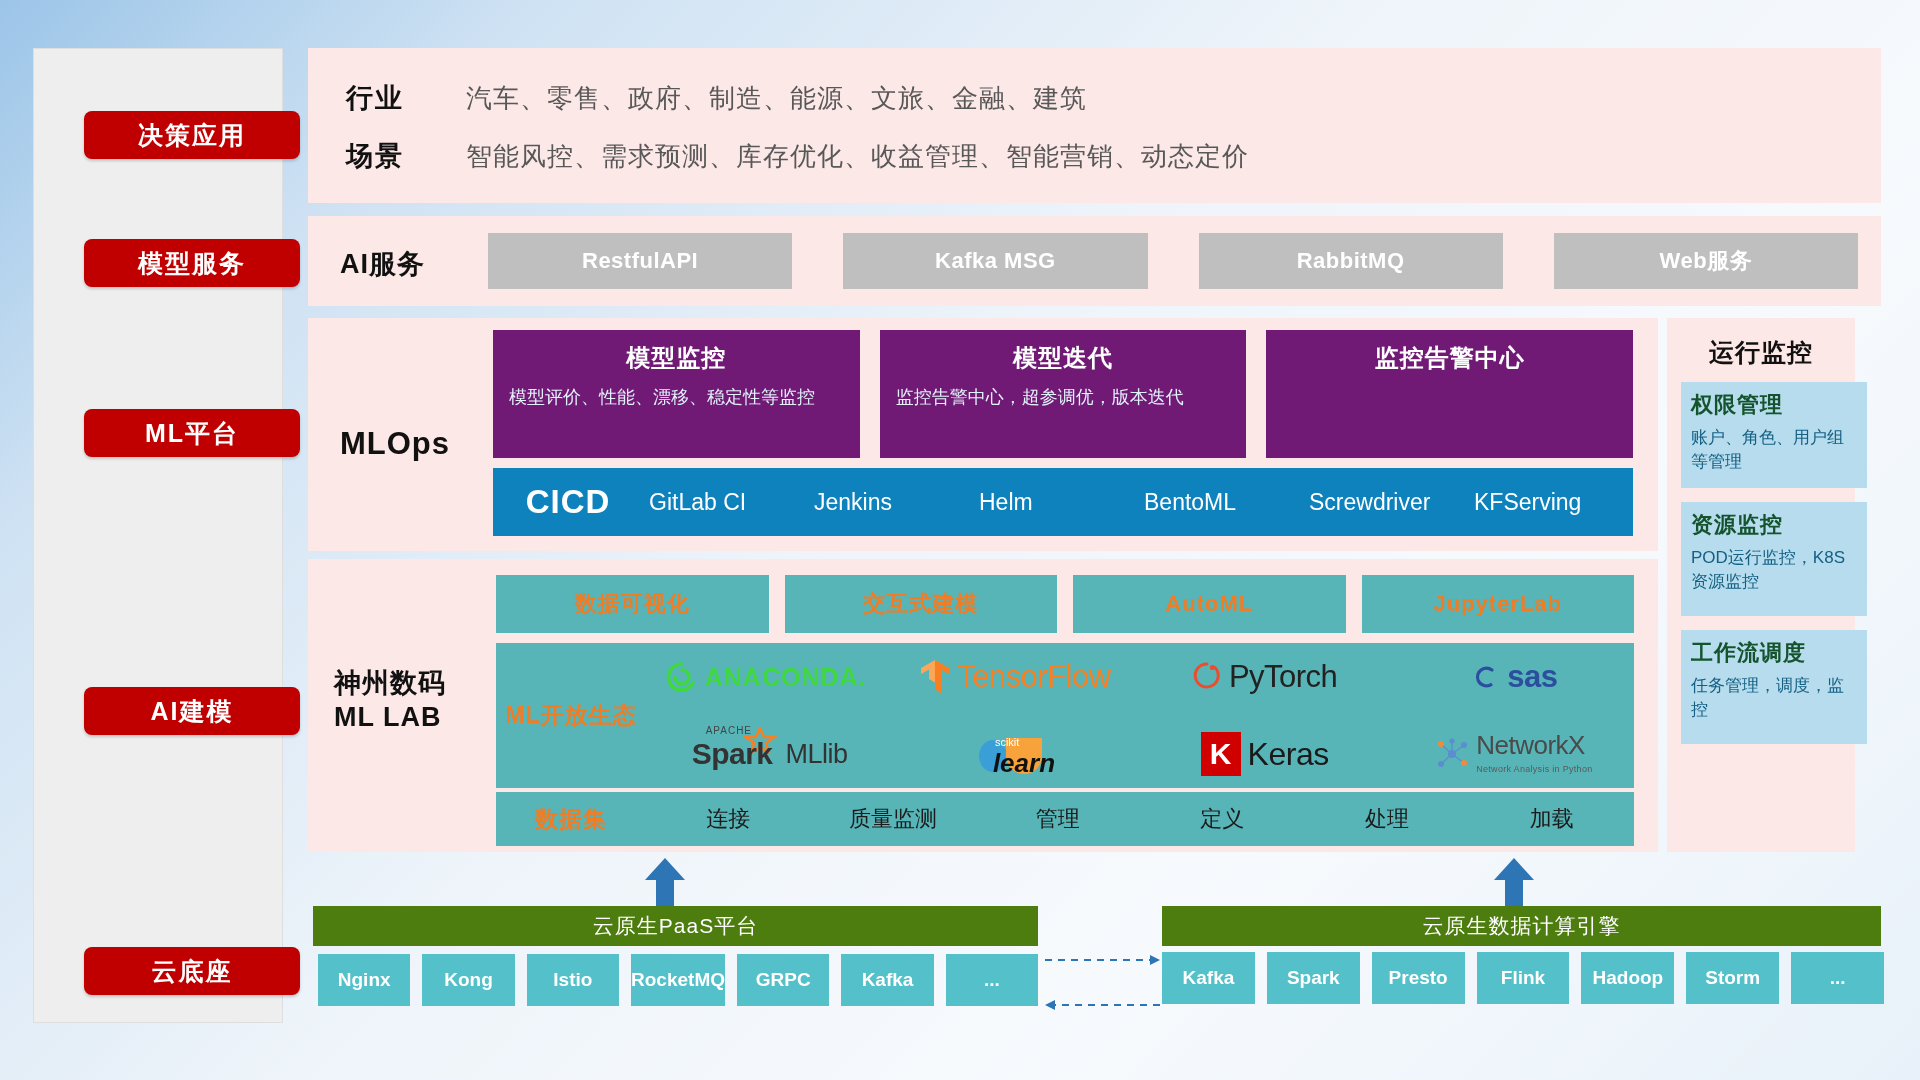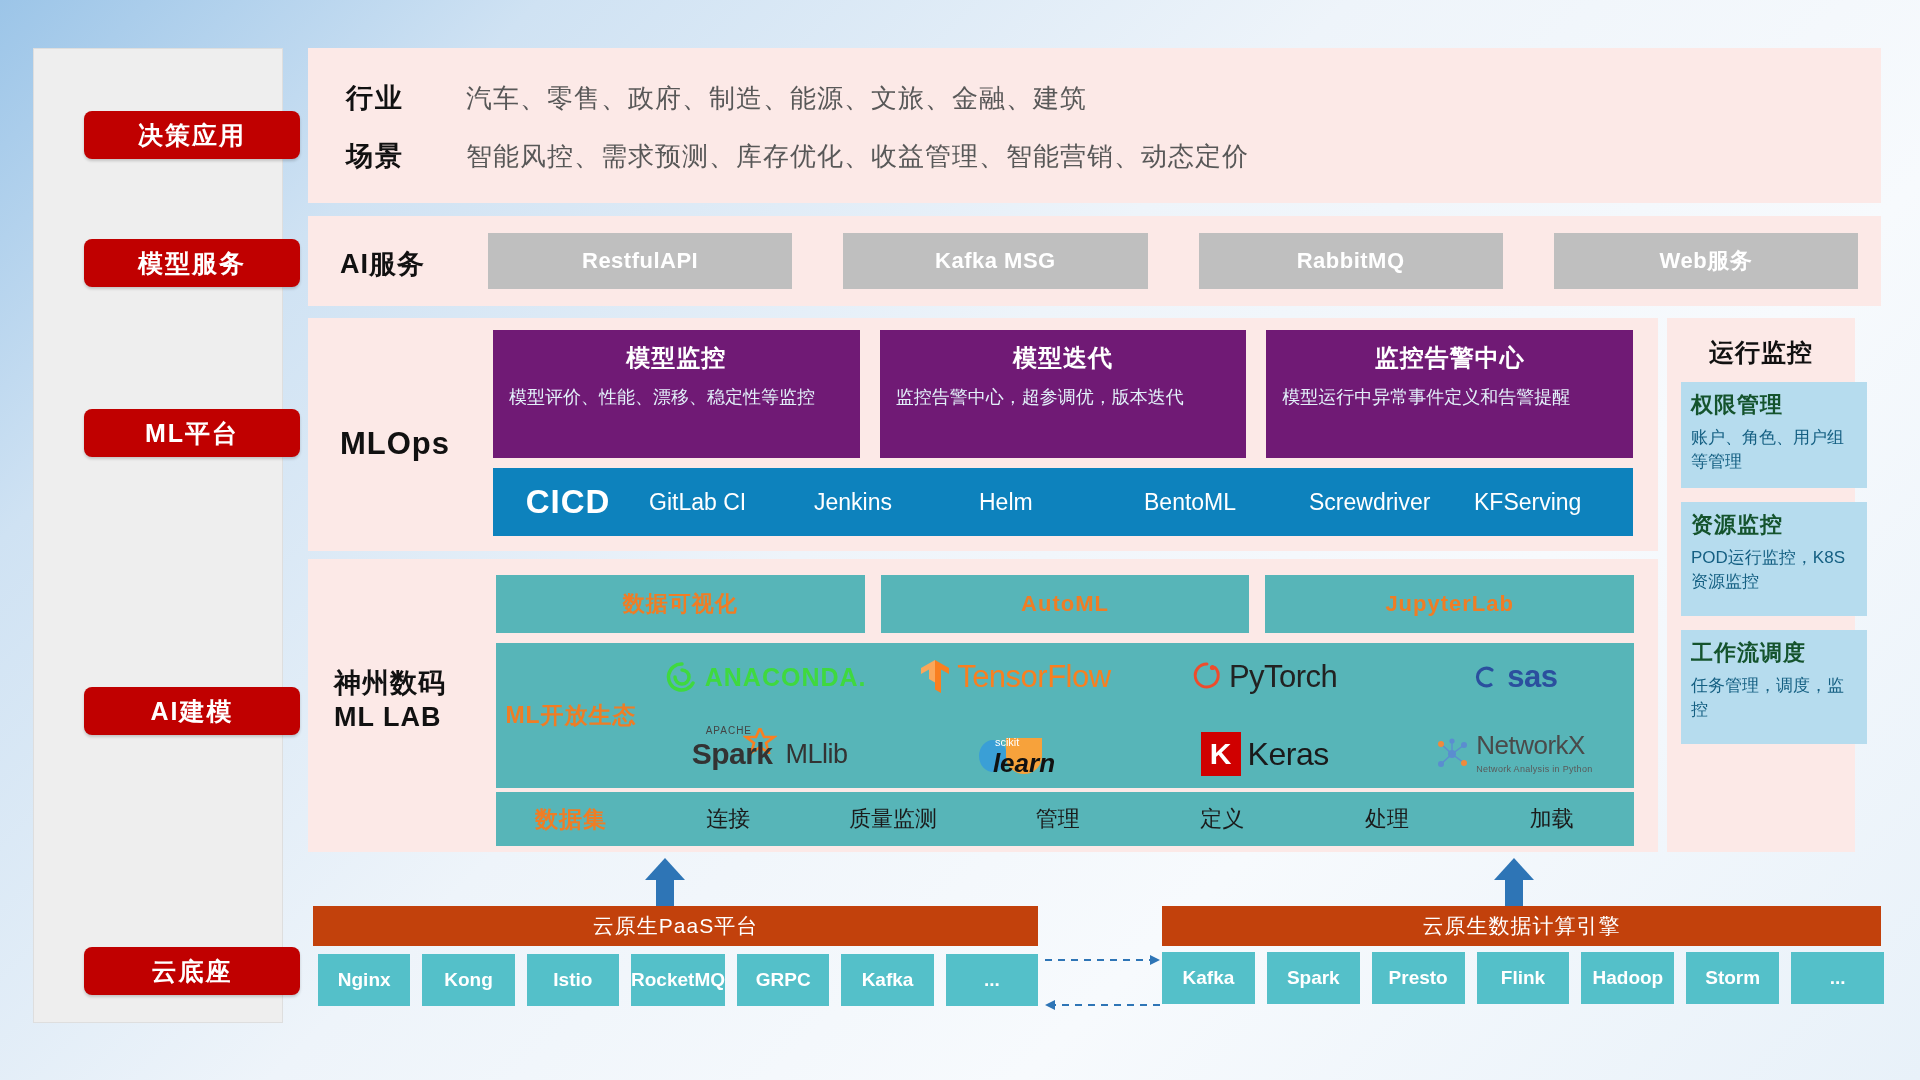--- a/index.html
+++ b/index.html
@@ -107,21 +107,21 @@
   .arrow { position:absolute; width:40px; }
   .arrow .shaft { width:18px; height:26px; background:#2e75b6; margin:0 auto; }
   .arrow .head {
     width:0; height:0; margin:0 auto;
     border-left:20px solid transparent; border-right:20px solid transparent;
     border-bottom:22px solid #2e75b6;
   }
 
   
   .cloudbar {
-    position:absolute; height:40px; background:#c2410c; color:#fff;
+    position:absolute; height:40px; background:#4d7c0f; color:#fff;
     font-size:21px; display:flex; align-items:center; justify-content:center; letter-spacing:1px;
   }
   #cloud-left-bar { left:313px; top:906px; width:725px; }
   #cloud-right-bar { left:1162px; top:906px; width:719px; }
 
   .chips { position:absolute; display:flex; gap:12px; }
   .chip {
     background:#54c0c9; color:#fff; font-size:19px; font-weight:bold;
     height:52px; display:flex; align-items:center; justify-content:center;
     text-align:center; line-height:1.05; padding:0 0;
@@ -173,21 +173,20 @@
       <div class="mlops-card">
         <h4>模型监控</h4>
         <p>模型评价、性能、漂移、稳定性等监控</p>
       </div>
       <div class="mlops-card">
         <h4>模型迭代</h4>
         <p>监控告警中心，超参调优，版本迭代</p>
       </div>
       <div class="mlops-card">
         <h4>监控告警中心</h4>
-        <p>模型运行中异常事件定义和告警提醒</p>
       </div>
     </div>
     <div class="cicd-bar">
       <div class="cicd-title">CICD</div>
       <div class="cicd-items">
         <div class="cicd-item">GitLab CI</div>
         <div class="cicd-item">Jenkins</div>
         <div class="cicd-item">Helm</div>
         <div class="cicd-item">BentoML</div>
         <div class="cicd-item">Screwdriver</div>
@@ -197,20 +196,21 @@
   </div>
 
   <div class="band" id="band-lab">
     <div class="band-label" id="lab-label">
       <div>神州数码</div>
       <div>ML LAB</div>
     </div>
 
     <div class="lab-top">
       <div class="lab-chip">数据可视化</div>
+      <div class="lab-chip">交互式建模</div>
       <div class="lab-chip">AutoML</div>
       <div class="lab-chip">JupyterLab</div>
     </div>
 
     <div class="lab-eco">
       <div class="eco-label">ML开放生态</div>
       <div class="eco-grid">
 
         <div class="logo">
           <span>

